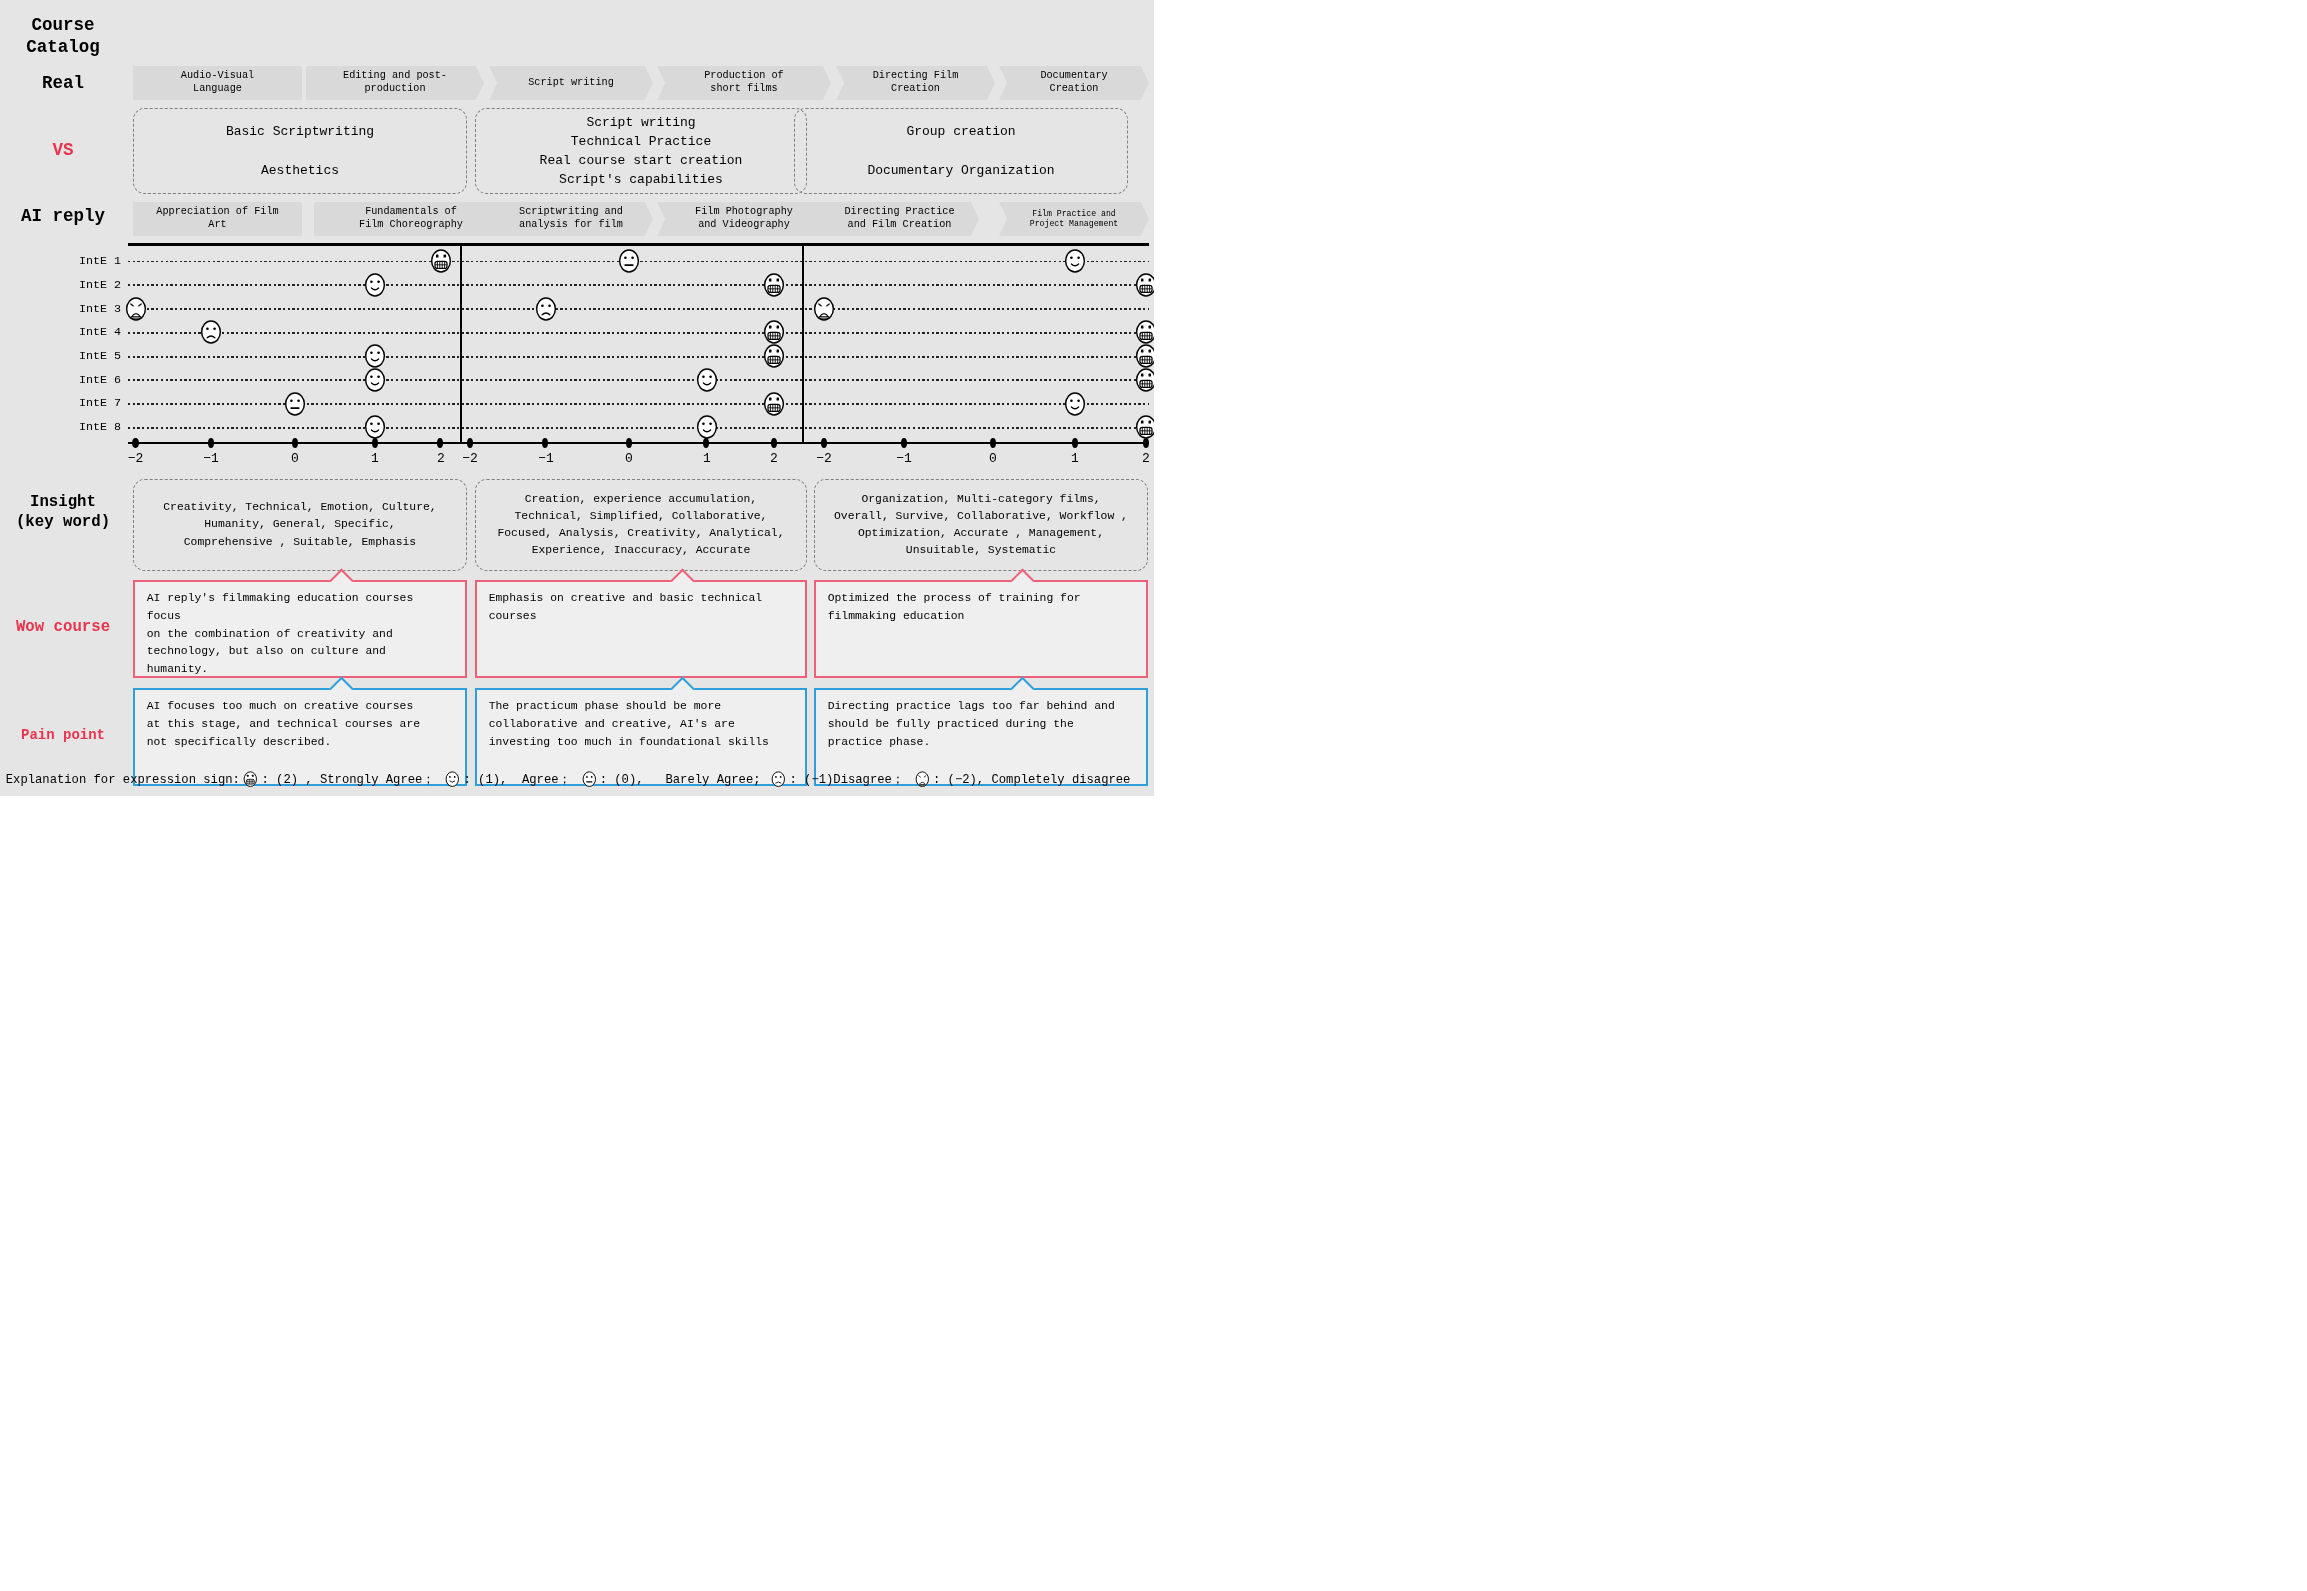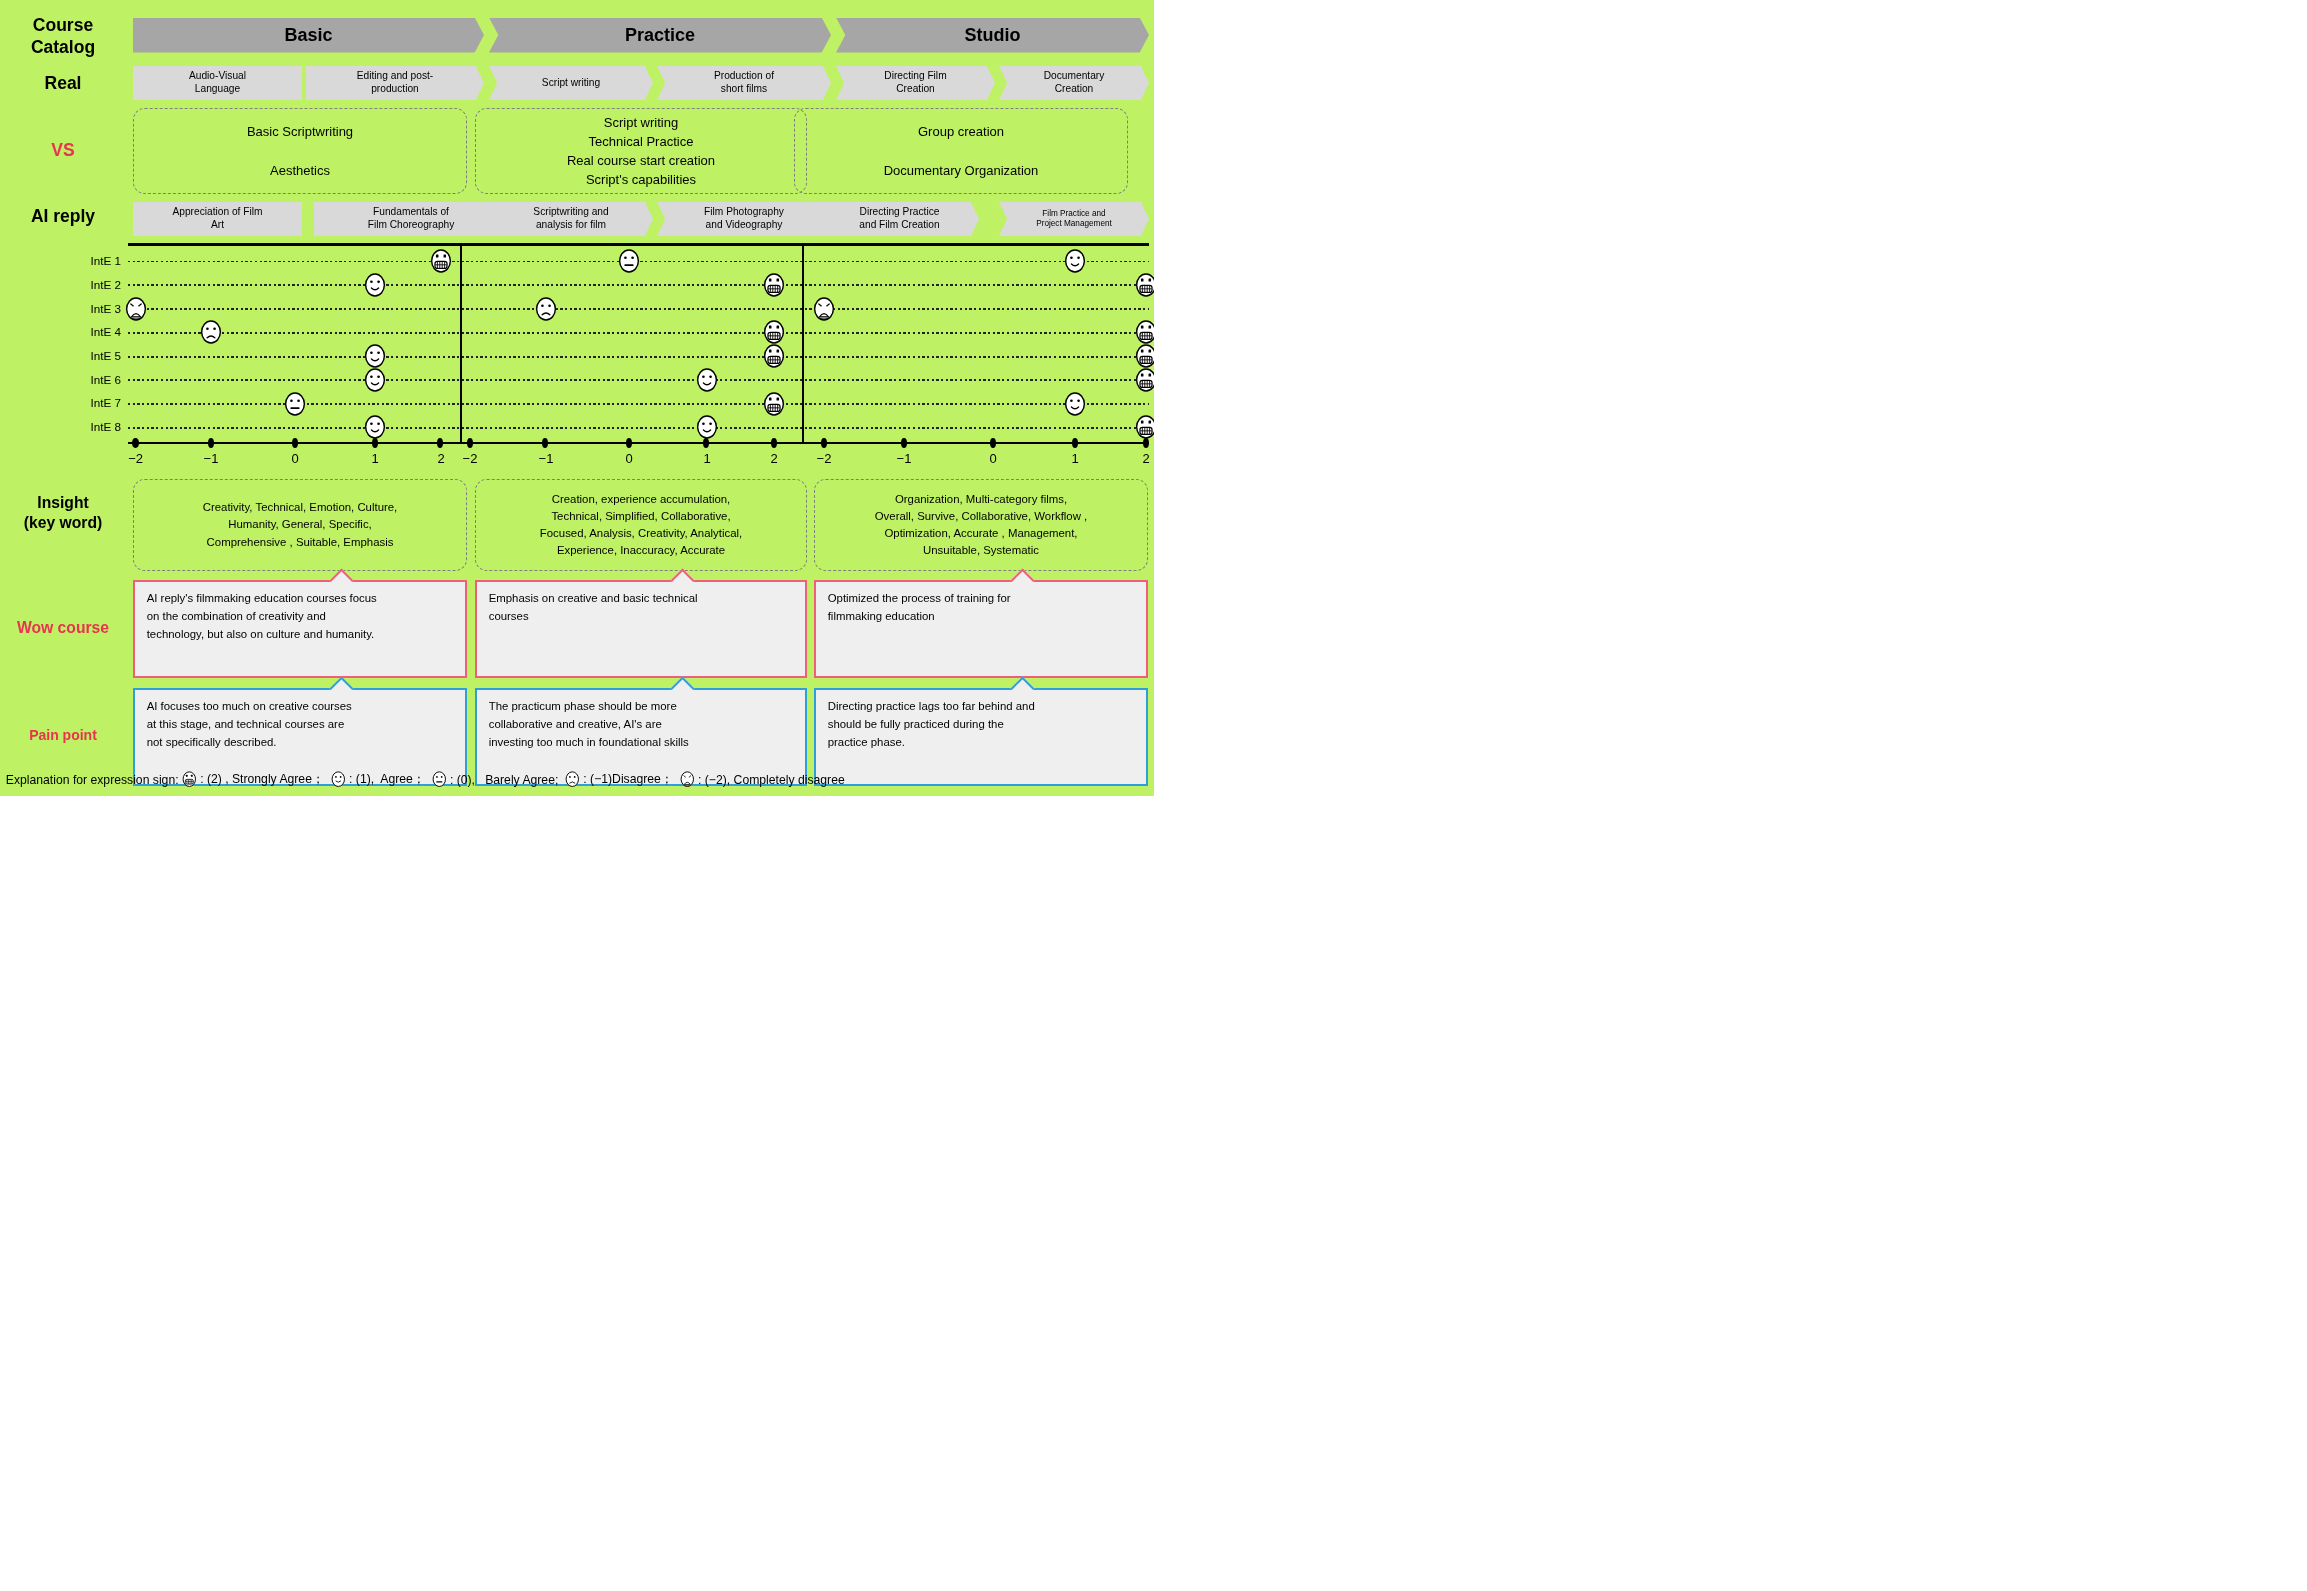--- a/index.html
+++ b/index.html
@@ -1,17 +1,17 @@
 <!DOCTYPE html>
 <html style="--accent-red: #e8344e; --wow: #ef6078; --pain: #2e9fd8; --stage-fill: #a6a6a6; --chev-fill: #d9d9d9; --callout-fill: #efefef; --dash: #7f7f7f;font-size:9.3px"><head>
 <meta charset="utf-8">
 <style>
   html,body{margin:0;padding:0;background:#fff;}
-  .canvas{position:relative;width:1154px;height:796px;background:#bef264;
-    font-family:Liberation Sans, sans-serif;color:#000;overflow:hidden;}
+  .canvas{position:relative;width:1154px;height:796px;background:#e5e5e5;
+    font-family:Liberation Mono, monospace;color:#000;overflow:hidden;}
   
   .side-label{position:absolute;left:0;width:126px;text-align:center;font-weight:bold;
     white-space:pre-line;line-height:1.25;}
   .lbl-course{top:15px;font-size:17.5px;}
   .lbl-real{top:73px;font-size:17.5px;}
   .lbl-vs{top:140px;font-size:17.5px;color:var(--accent-red,#e8344e);}
   .lbl-ai{top:206px;font-size:17.5px;}
   .lbl-insight{top:493px;font-size:15.7px;}
   .lbl-wow{top:618px;font-size:15.7px;color:var(--accent-red,#e8344e);}
   .lbl-pain{top:727px;font-size:14px;color:var(--accent-red,#e8344e);}
@@ -72,25 +72,20 @@
   <div class="side-label lbl-course">Course
 Catalog</div>
   <div class="side-label lbl-real">Real</div>
   <div class="side-label lbl-vs">VS</div>
   <div class="side-label lbl-ai">AI reply</div>
   <div class="side-label lbl-insight">Insight
 (key word)</div>
   <div class="side-label lbl-wow">Wow course</div>
   <div class="side-label lbl-pain">Pain point</div>
 
-  <div id="stage-row">
-      <div class="stage-arrow first" style="left: 0px; width: 351px;">Basic</div>
-      <div class="stage-arrow notched" style="left: 356px; width: 342px;">Practice</div>
-      <div class="stage-arrow notched" style="left: 703px; width: 313px;">Studio</div>
-    </div>
   <div id="real-row" class="chev-row">
       <div class="chev rect" style="left: 0px; width: 169px;">Audio-Visual
 Language</div>
       <div class="chev point" style="left: 173px; width: 178px;">Editing and post-
 production</div>
       <div class="chev notch-point" style="left: 356px; width: 164px;">Script writing</div>
       <div class="chev notch-point" style="left: 524px; width: 174px;">Production of
 short films</div>
       <div class="chev notch-point" style="left: 703px; width: 159px;">Directing Film
 Creation</div>

